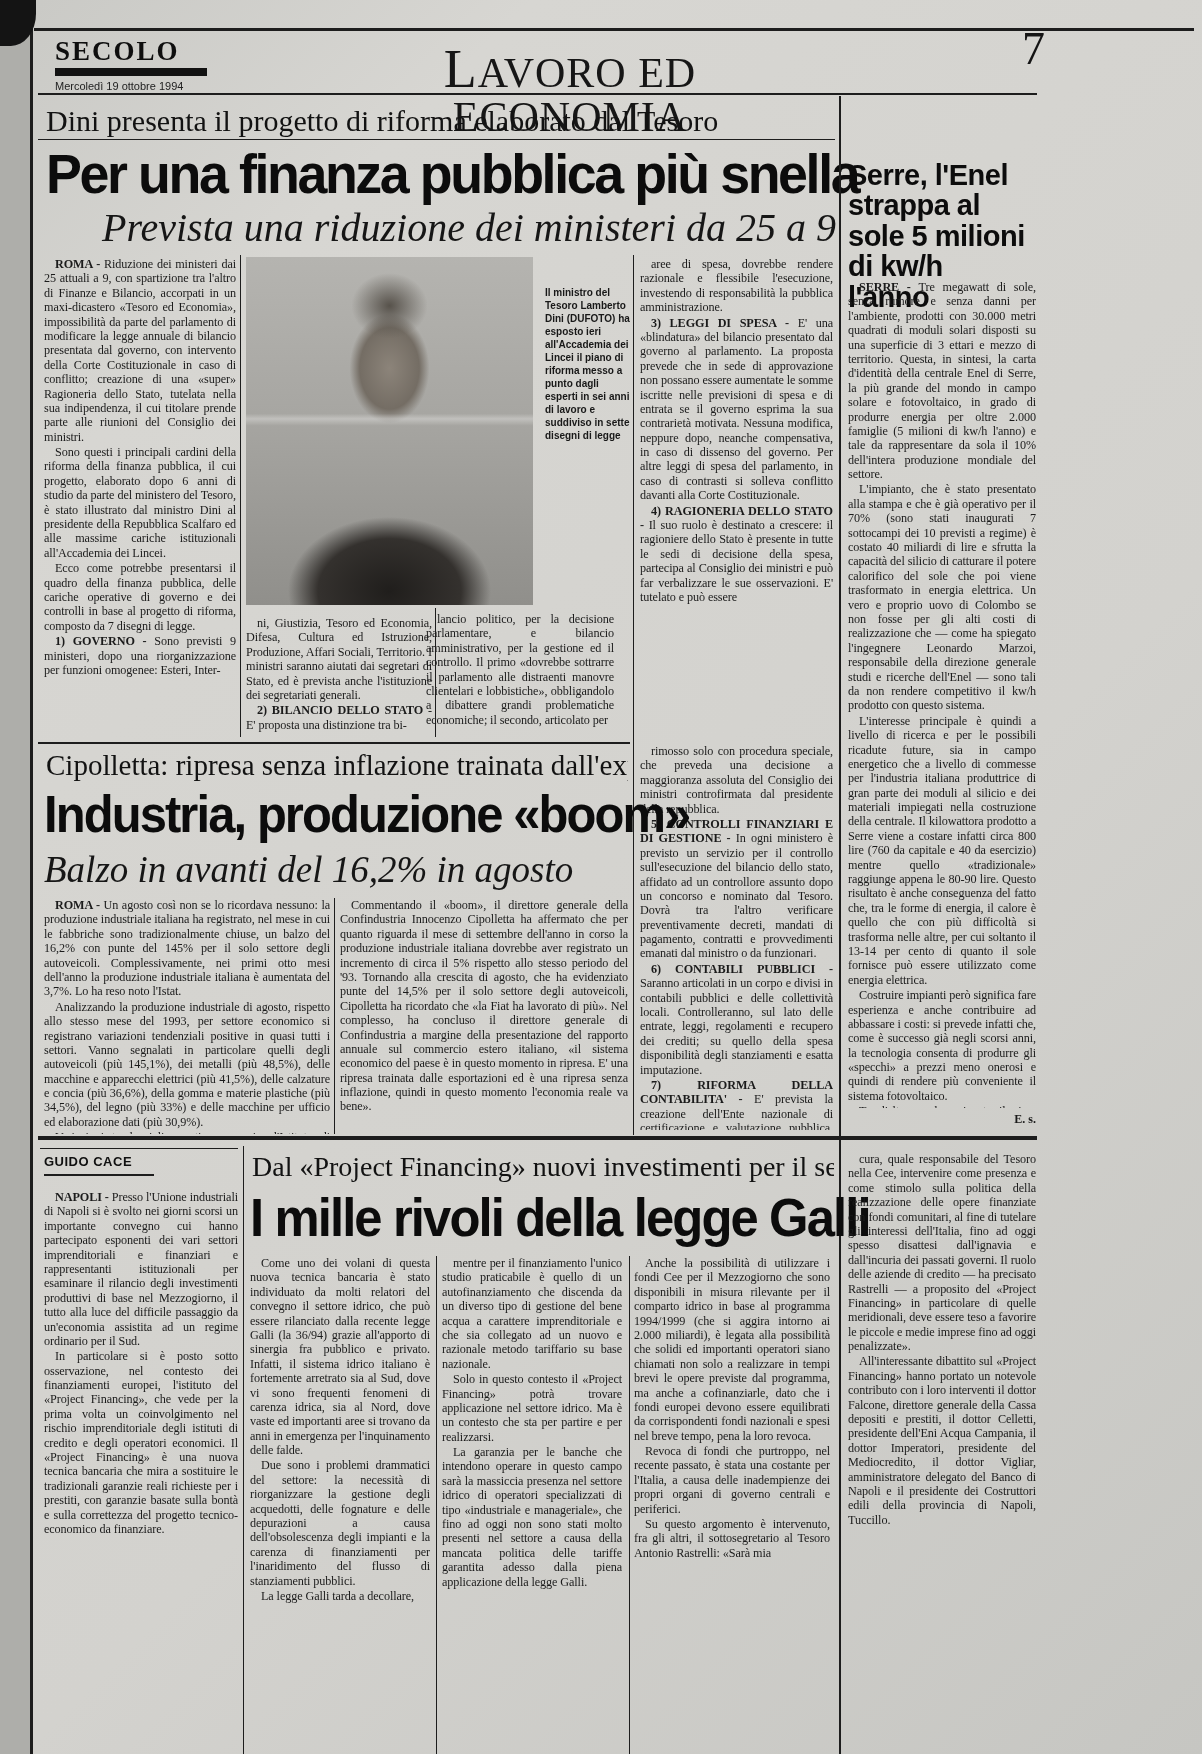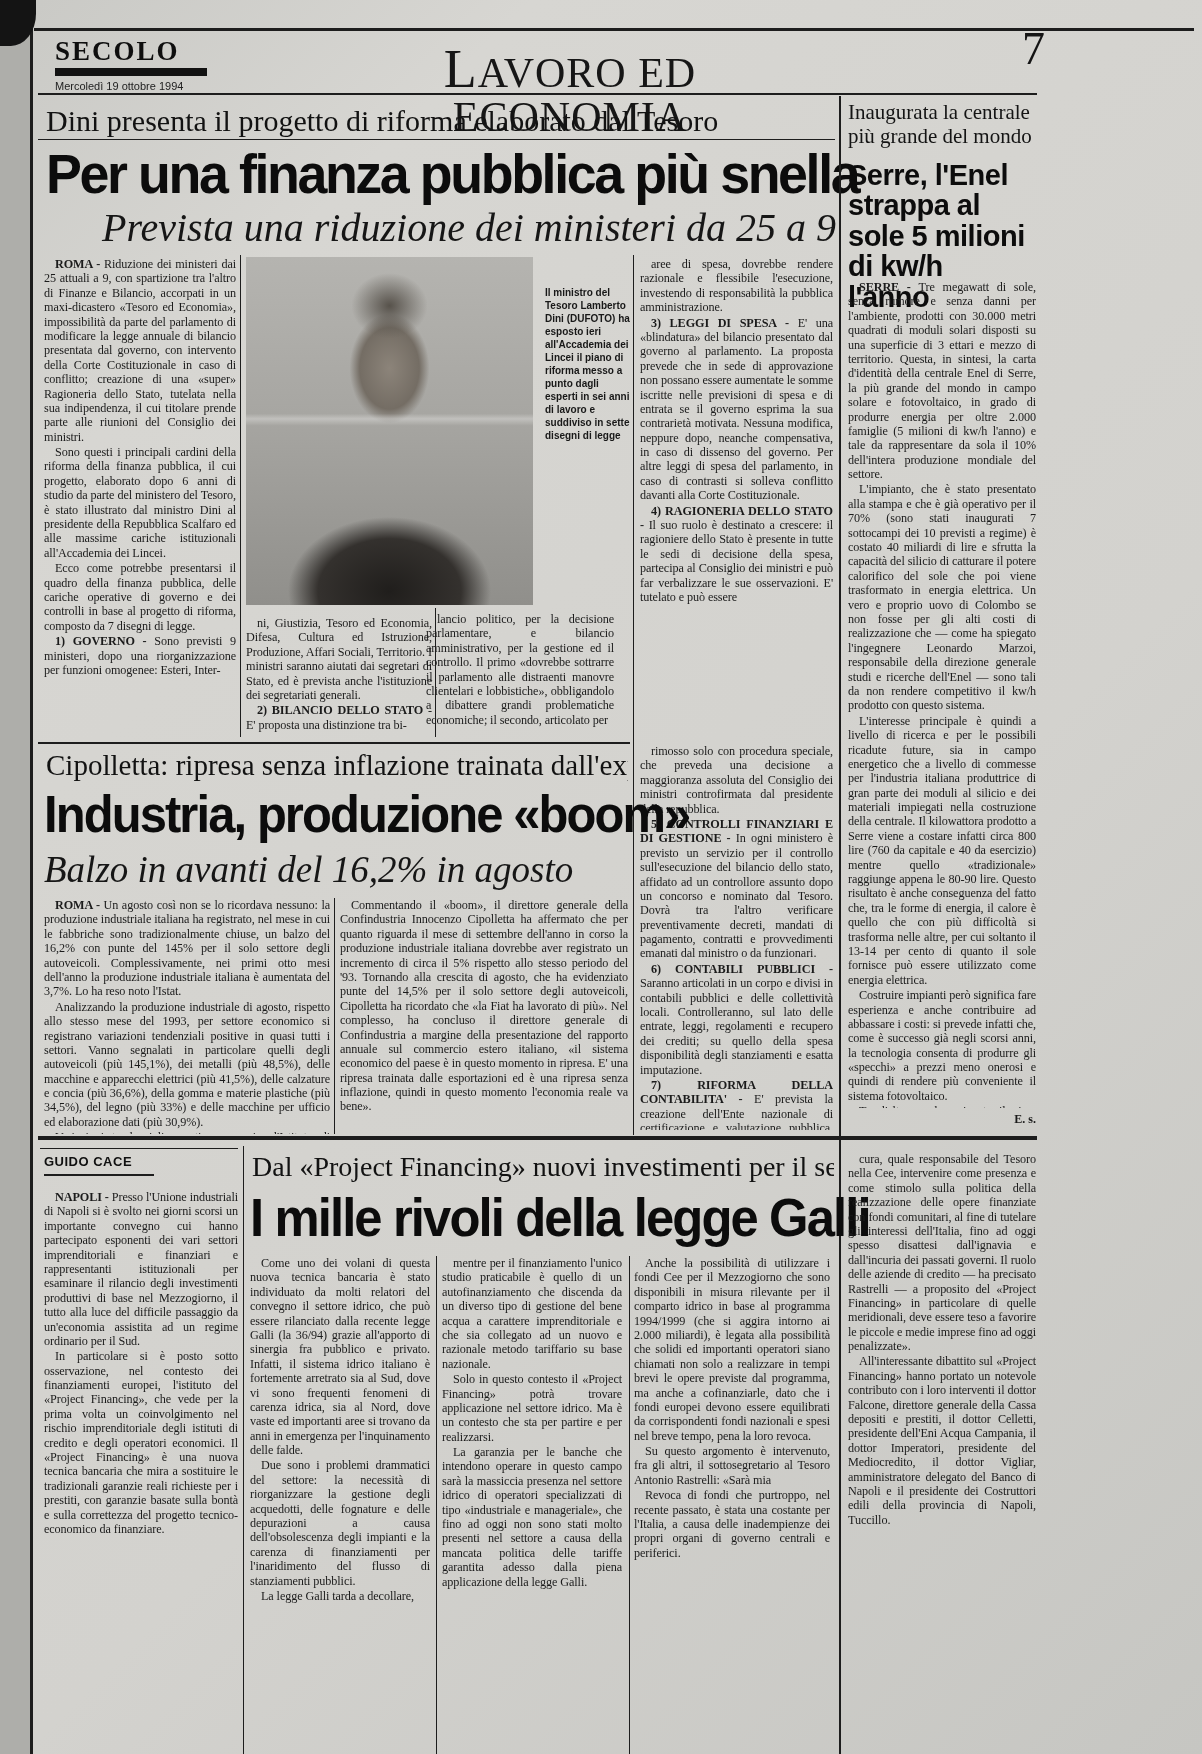--- a/index.html
+++ b/index.html
@@ -110,21 +110,20 @@
       <p><b>ROMA - </b>Un agosto così non se lo ricordava nessuno: la produzione industriale italiana ha registrato, nel mese in cui le fabbriche sono tradizionalmente chiuse, un balzo del 16,2% con punte del 145% per il solo settore degli autoveicoli. Complessivamente, nei primi otto mesi dell'anno la produzione industriale italiana è aumentata del 3,7%. Lo ha reso noto l'Istat.</p>
       <p>Analizzando la produzione industriale di agosto, rispetto allo stesso mese del 1993, per settore economico si registrano variazioni tendenziali positive in quasi tutti i settori. Vanno segnalati in particolare quelli degli autoveicoli (più 145,1%), dei metalli (più 48,5%), delle macchine e apparecchi elettrici (più 41,5%), delle calzature e concia (più 36,6%), della gomma e materie plastiche (più 34,5%), del legno (più 33%) e delle macchine per ufficio ed elaborazione dati (più 30,9%).</p>
       <p>Variazioni tendenziali negative - precisa l'Istituto di statistica - si rilevano invece nei settori dei mezzi di trasporto diversi dagli autoveicoli (meno 7,4%) e delle petrolifere (meno 4,3%). Gli indici per destinazione economica registrano aumenti tendenziali pressoché analoghi sia per il comparto dei beni di consumo (16,6%), sia per quello dei beni intermedi (16,1%), sia, infine, per quello dei beni d'investimento (16%). La variazione positiva per i beni d'investimento - evidenzia l'Istat - è dovuta all'aumento del 28,9% nelle macchine e apparecchi, del</p>
     </div>
   <div class="abs col" style="left:340px;top:898px;width:288px;height:236px;">
       <p>Commentando il «boom», il direttore generale della Confindustria Innocenzo Cipolletta ha affermato che per quanto riguarda il mese di settembre dell'anno in corso la produzione industriale italiana dovrebbe aver registrato un incremento di circa il 5% rispetto allo stesso periodo del '93. Tornando alla crescita di agosto, che ha evidenziato punte del 14,5% per il solo settore degli autoveicoli, Cipolletta ha ricordato che «la Fiat ha lavorato di più». Nel complesso, ha concluso il direttore generale di Confindustria a margine della presentazione del rapporto annuale sul commercio estero italiano, «il sistema economico del paese è in questo momento in ripresa. E' una ripresa trainata dalle esportazioni ed è una ripresa senza inflazione, quindi in questo momento l'economia reale va bene».</p>
     </div>
   <div class="abs rule" style="left:334px;top:898px;width:1px;height:236px;"></div>
 
   <div class="abs rule" style="left:839px;top:96px;width:2px;height:1658px;"></div>
-  <div class="abs sb-kicker" style="left:848px;top:100px;width:186px;">Inaugurata la centrale più grande del mondo</div>
   <div class="abs sb-headline" style="left:848px;top:150px;width:180px;margin-top:10px;">Serre, l'Enel strappa al sole 5 milioni di kw/h l'anno</div>
   <div class="abs col" style="left:848px;top:280px;width:188px;height:828px;">
       <p><b>SERRE - </b>Tre megawatt di sole, senza rumore e senza danni per l'ambiente, prodotti con 30.000 metri quadrati di moduli solari disposti su una superficie di 3 ettari e mezzo di territorio. Questa, in sintesi, la carta d'identità della centrale Enel di Serre, la più grande del mondo in campo solare e fotovoltaico, in grado di produrre energia per oltre 2.000 famiglie (5 milioni di kw/h l'anno) e tale da rappresentare da sola il 10% dell'intera produzione mondiale del settore.</p>
       <p>L'impianto, che è stato presentato alla stampa e che è già operativo per il 70% (sono stati inaugurati 7 sottocampi dei 10 previsti a regime) è costato 40 miliardi di lire e sfrutta la capacità del silicio di catturare il potere calorifico del sole che poi viene trasformato in energia elettrica. Un vero e proprio uovo di Colombo se non fosse per gli alti costi di realizzazione che — come ha spiegato l'ingegnere Leonardo Marzoi, responsabile della direzione generale studi e ricerche dell'Enel — sono tali da non rendere competitivo il kw/h prodotto con questo sistema.</p>
       <p>L'interesse principale è quindi a livello di ricerca e per le possibili ricadute future, sia in campo energetico che a livello di commesse per l'industria italiana produttrice di gran parte dei moduli al silicio e dei materiali impiegati nella costruzione della centrale. Il kilowattora prodotto a Serre viene a costare infatti circa 800 lire (760 da capitale e 40 da esercizio) mentre quello «tradizionale» raggiunge appena le 80-90 lire. Questo risultato è anche conseguenza del fatto che, tra le forme di energia, il calore è quello che con più difficoltà si trasforma nelle altre, per cui soltanto il 13-14 per cento di quanto il sole fornisce può essere utilizzato come energia elettrica.</p>
       <p>Costruire impianti però significa fare esperienza e anche contribuire ad abbassare i costi: si prevede infatti che, come è successo già negli scorsi anni, la tecnologia consenta di produrre gli «specchi» a prezzi meno onerosi e quindi di rendere più conveniente il sistema fotovoltaico.</p>
       <p>Tra l'altro — ha spiegato il vice-direttore generale dell'Enel, Guido Gallizioli — la motivazione economica viene a cessare quando si tratta di fornire energia ad utenze isolate o con alti costi di allacciamento e nel caso di insediamenti isolani di non grandi dimensioni (una centrale fotovoltaica funziona a Vulcano da una decina di anni).</p>
     </div>
   <div class="abs signature" style="left:948px;top:1112px;width:88px;">E. s.</div>
 
@@ -144,22 +143,22 @@
       <p>Due sono i problemi drammatici del settore: la necessità di riorganizzare la gestione degli acquedotti, delle fognature e delle depurazioni a causa dell'obsolescenza degli impianti e la carenza di finanziamenti per l'inaridimento del flusso di stanziamenti pubblici.</p>
       <p>La legge Galli tarda a decollare,</p>
     </div>
   <div class="abs col" style="left:442px;top:1256px;width:180px;height:498px;">
       <p>mentre per il finanziamento l'unico studio praticabile è quello di un autofinanziamento che discenda da un diverso tipo di gestione del bene acqua a carattere imprenditoriale e che sia collegato ad un nuovo e razionale metodo tariffario su base nazionale.</p>
       <p>Solo in questo contesto il «Project Financing» potrà trovare applicazione nel settore idrico. Ma è un contesto che sta per partire e per realizzarsi.</p>
       <p>La garanzia per le banche che intendono operare in questo campo sarà la massiccia presenza nel settore idrico di operatori specializzati di tipo «industriale e manageriale», che fino ad oggi non sono stati molto presenti nel settore a causa della mancata politica delle tariffe garantita adesso dalla piena applicazione della legge Galli.</p>
     </div>
   <div class="abs col" style="left:634px;top:1256px;width:196px;height:498px;">
       <p>Anche la possibilità di utilizzare i fondi Cee per il Mezzogiorno che sono disponibili in misura rilevante per il comparto idrico in base al programma 1994/1999 (che si aggira intorno ai 2.000 miliardi), è legata alla possibilità che solidi ed importanti operatori siano chiamati non solo a realizzare in tempi brevi le opere previste dal programma, ma anche a cofinanziarle, dato che i fondi europei devono essere equilibrati da corrispondenti fondi nazionali e spesi nel breve tempo, pena la loro revoca.</p>
+      <p>Revoca di fondi che purtroppo, nel recente passato, è stata una costante per l'Italia, a causa delle inadempienze dei propri organi di governo centrali e periferici.</p>
       <p>Su questo argomento è intervenuto, fra gli altri, il sottosegretario al Tesoro Antonio Rastrelli: «Sarà mia</p>
-      <p>Revoca di fondi che purtroppo, nel recente passato, è stata una costante per l'Italia, a causa delle inadempienze dei propri organi di governo centrali e periferici.</p>
     </div>
   <div class="abs col" style="left:848px;top:1152px;width:188px;height:602px;">
       <p>cura, quale responsabile del Tesoro nella Cee, intervenire come presenza e come stimolo sulla politica della realizzazione delle opere finanziate con fondi comunitari, al fine di tutelare gli interessi dell'Italia, fino ad oggi spesso disattesi dall'ignavia e dall'incuria dei passati governi. Il ruolo delle aziende di credito — ha precisato Rastrelli — a proposito del «Project Financing» in particolare di quelle meridionali, deve essere teso a favorire le piccole e medie imprese fino ad oggi penalizzate».</p>
       <p>All'interessante dibattito sul «Project Financing» hanno portato un notevole contributo con i loro interventi il dottor Falcone, direttore generale della Cassa depositi e prestiti, il dottor Celletti, presidente dell'Eni Acqua Campania, il dottor Imperatori, presidente del Mediocredito, il dottor Vigliar, amministratore delegato del Banco di Napoli e il presidente dei Costruttori edili della provincia di Napoli, Tuccillo.</p>
     </div>
 
   <div class="abs rule" style="left:243px;top:1146px;width:1px;height:608px;"></div>
   <div class="abs rule" style="left:436px;top:1256px;width:1px;height:498px;"></div>
   <div class="abs rule" style="left:629px;top:1256px;width:1px;height:498px;"></div>
 

